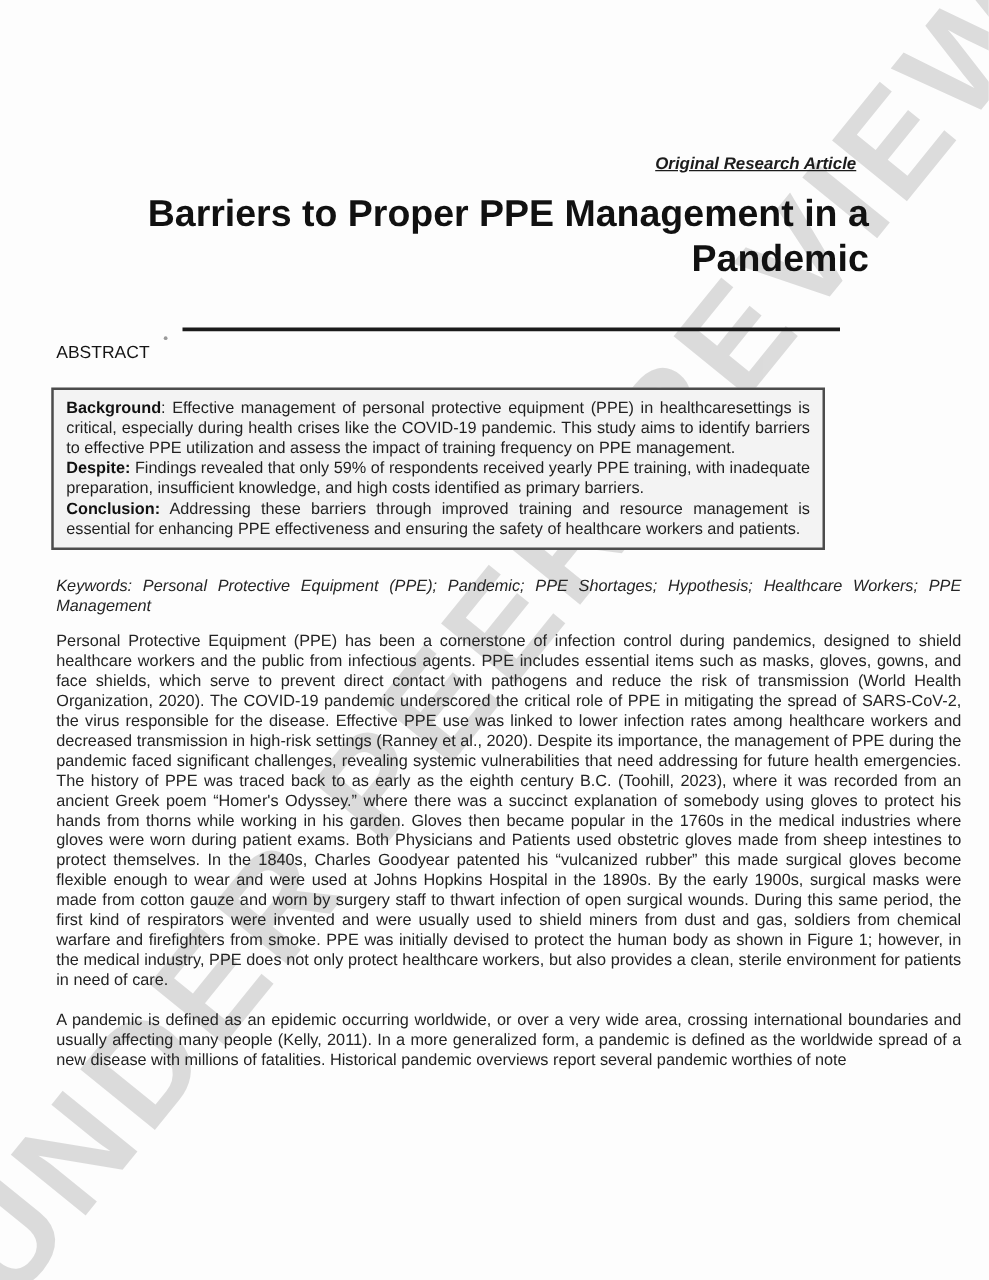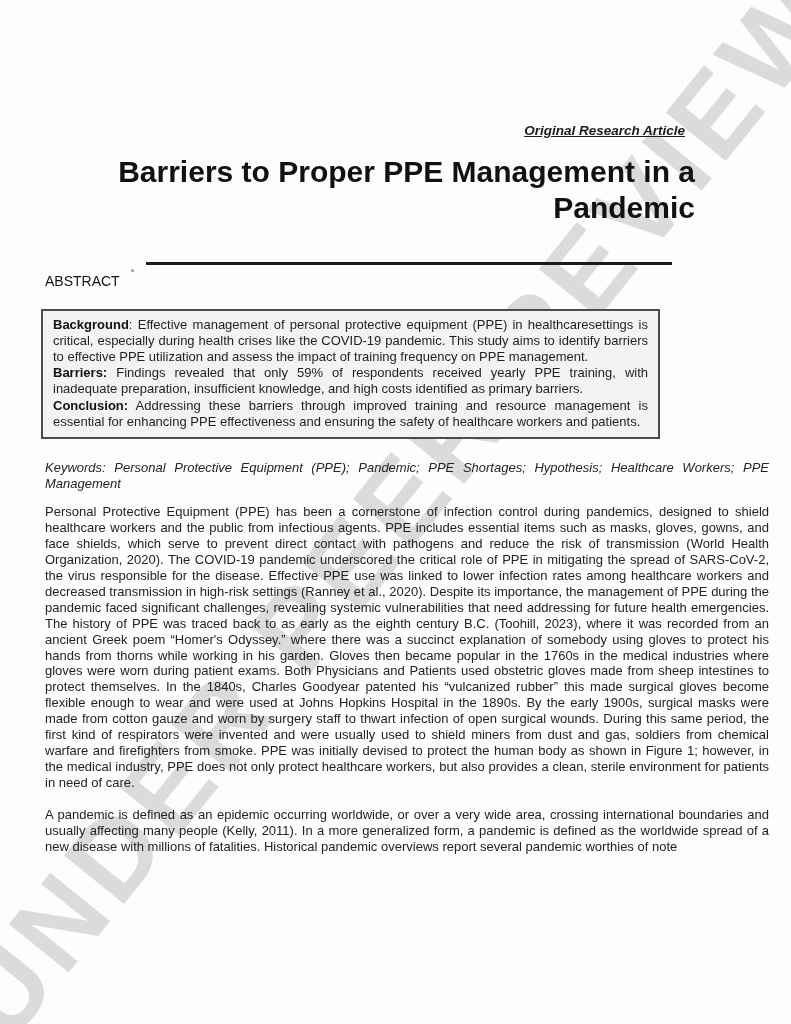--- a/index.html
+++ b/index.html
@@ -126,21 +126,21 @@
       <span>Barriers to Proper PPE Management in a</span><br>
       <span>Pandemic</span>
     </div>
 
     <div class="rule"></div>
 
     <div class="abstract-heading"><span>ABSTRACT</span><span class="scan-dot"></span></div>
 
     <div class="abstract-box">
       <p><span class="abs-label">Background</span><span>: Effective management of personal protective equipment (PPE) in healthcaresettings is critical, especially during health crises like the COVID-19 pandemic. This study aims to identify barriers to effective PPE utilization and assess the impact of training frequency on PPE management.</span></p>
-      <p><span class="abs-label">Barriers:</span><span> Findings revealed that only 59% of respondents received yearly PPE training, with inadequate preparation, insufficient knowledge, and high costs identified as primary barriers.</span></p>
+      <p><span class="abs-label">Despite:</span><span> Findings revealed that only 59% of respondents received yearly PPE training, with inadequate preparation, insufficient knowledge, and high costs identified as primary barriers.</span></p>
       <p><span class="abs-label">Conclusion:</span><span> Addressing these barriers through improved training and resource management is essential for enhancing PPE effectiveness and ensuring the safety of healthcare workers and patients.</span></p>
     </div>
 
     <div class="keywords">Keywords: Personal Protective Equipment (PPE); Pandemic; PPE Shortages; Hypothesis; Healthcare Workers; PPE Management</div>
 
 
     <p class="body-para">Personal Protective Equipment (PPE) has been a cornerstone of infection control during pandemics, designed to shield healthcare workers and the public from infectious agents. PPE includes essential items such as masks, gloves, gowns, and face shields, which serve to prevent direct contact with pathogens and reduce the risk of transmission (World Health Organization, 2020). The COVID-19 pandemic underscored the critical role of PPE in mitigating the spread of SARS-CoV-2, the virus responsible for the disease. Effective PPE use was linked to lower infection rates among healthcare workers and decreased transmission in high-risk settings (Ranney et al., 2020). Despite its importance, the management of PPE during the pandemic faced significant challenges, revealing systemic vulnerabilities that need addressing for future health emergencies. The history of PPE was traced back to as early as the eighth century B.C. (Toohill, 2023), where it was recorded from an ancient Greek poem “Homer's Odyssey.” where there was a succinct explanation of somebody using gloves to protect his hands from thorns while working in his garden. Gloves then became popular in the 1760s in the medical industries where gloves were worn during patient exams. Both Physicians and Patients used obstetric gloves made from sheep intestines to protect themselves. In the 1840s, Charles Goodyear patented his “vulcanized rubber” this made surgical gloves become flexible enough to wear and were used at Johns Hopkins Hospital in the 1890s. By the early 1900s, surgical masks were made from cotton gauze and worn by surgery staff to thwart infection of open surgical wounds. During this same period, the first kind of respirators were invented and were usually used to shield miners from dust and gas, soldiers from chemical warfare and firefighters from smoke. PPE was initially devised to protect the human body as shown in Figure 1; however, in the medical industry, PPE does not only protect healthcare workers, but also provides a clean, sterile environment for patients in need of care.</p>
 
     <p class="body-para">A pandemic is defined as an epidemic occurring worldwide, or over a very wide area, crossing international boundaries and usually affecting many people (Kelly, 2011). In a more generalized form, a pandemic is defined as the worldwide spread of a new disease with millions of fatalities. Historical pandemic overviews report several pandemic worthies of note</p>
 

